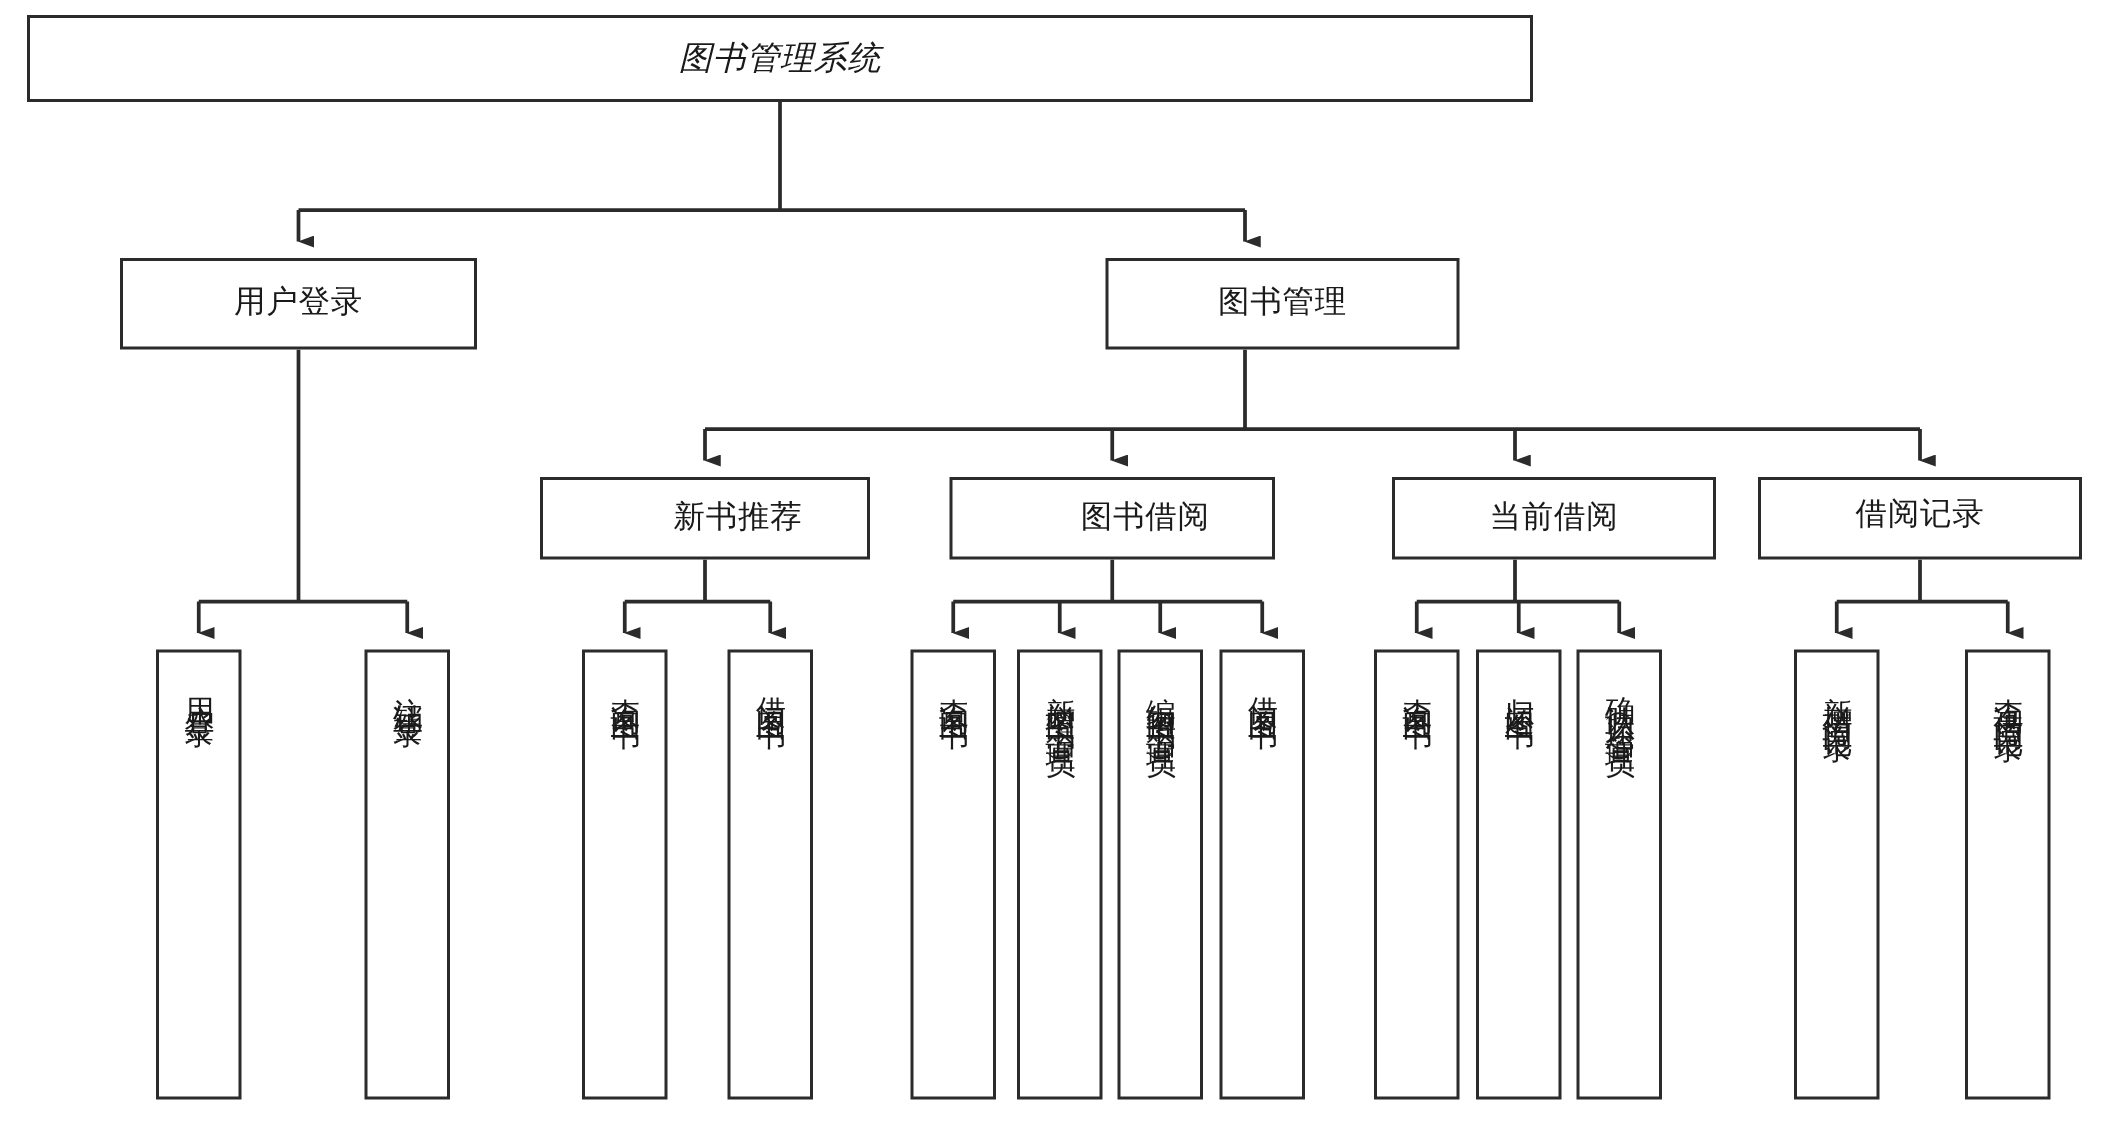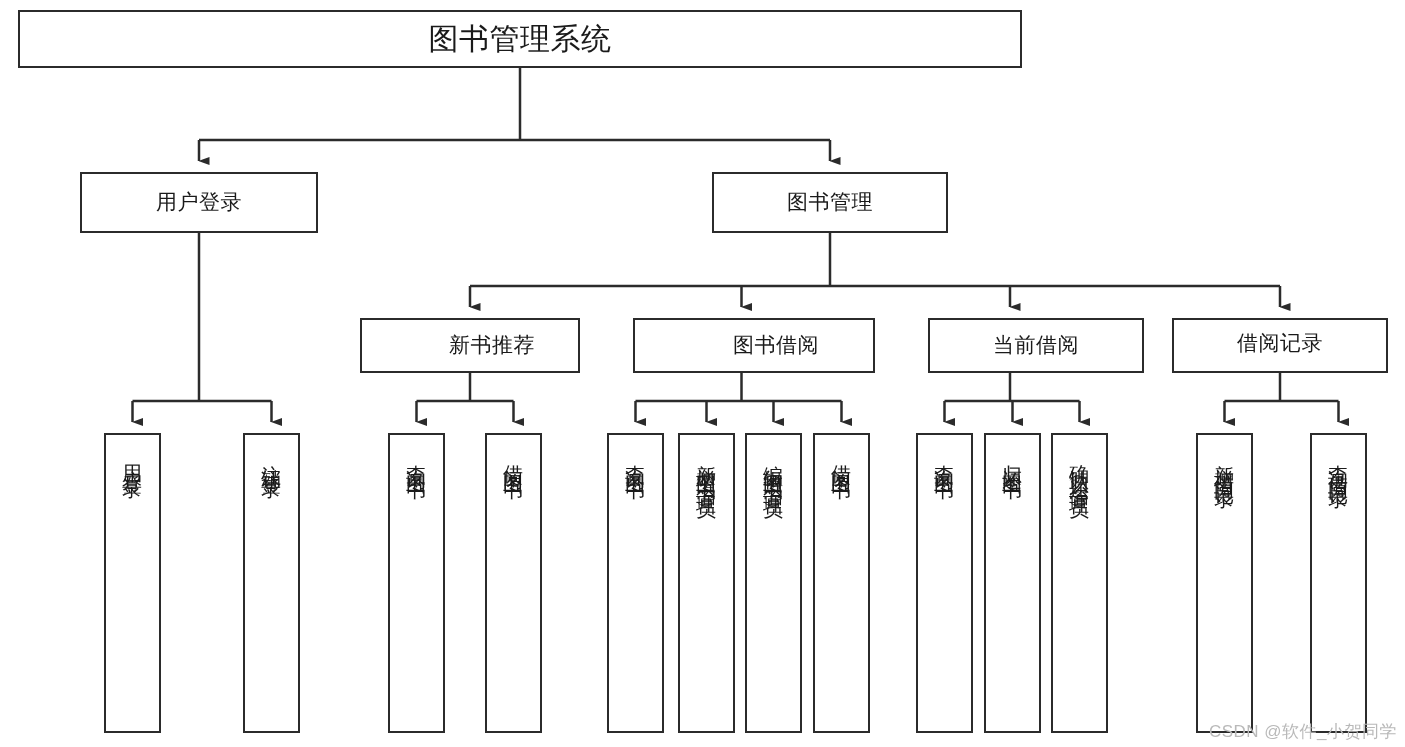--- a/index.html
+++ b/index.html
@@ -41,21 +41,22 @@
     text-align: center;
     line-height: 1.28;
     letter-spacing: 0.5px;
   }
   
   .node.horiz .node-label {
     writing-mode: horizontal-tb;
     font-size: 21px;
   }
   .node.root .node-label {
-    font-size: 30px;
+    font-size: 22px;
+    font-style: italic;
   }
   
   .node.vert {
     align-items: flex-start;
     justify-content: center;
     padding-top: 14px;
   }
   .node.vert .node-label {
     writing-mode: vertical-rl;
     text-orientation: upright;
@@ -122,27 +123,27 @@
       </g>
   </svg>
 
   <div id="nodes">
       <div class="node horiz root" style="left: 18px; top: 10px; width: 1004px; height: 58px;">
         <span class="node-label">图书管理系统</span>
       </div>
       <div class="node horiz" style="left: 80px; top: 172px; width: 238px; height: 61px;">
         <span class="node-label">用户登录</span>
       </div>
-      <div class="node horiz" style="left: 712px; top: 172px; width: 236px; height: 61px;">
+      <div class="node horiz" style="left: 737px; top: 172px; width: 236px; height: 61px;">
         <span class="node-label">图书管理</span>
       </div>
       <div class="node horiz" style="left: 360px; top: 318px; width: 220px; height: 55px; padding-left: 44px;">
         <span class="node-label">新书推荐</span>
       </div>
-      <div class="node horiz" style="left: 633px; top: 318px; width: 242px; height: 55px; padding-left: 44px;">
+      <div class="node horiz" style="left: 633px; top: 318px; width: 217px; height: 55px; padding-left: 44px;">
         <span class="node-label">图书借阅</span>
       </div>
       <div class="node horiz" style="left: 902px; top: 318px; width: 216px; height: 55px; margin-left: 26px;">
         <span class="node-label">当前借阅</span>
       </div>
       <div class="node horiz" style="left: 1172px; top: 318px; width: 216px; height: 55px; font-family: Liberation Mono, monospace;">
         <span class="node-label">借阅记录</span>
       </div>
       <div class="node vert" style="left: 104px; top: 433px; width: 57px; height: 300px;">
         <span class="node-label">用户登录</span>
@@ -178,14 +179,13 @@
         <span class="node-label">确认归还（管理员）</span>
       </div>
       <div class="node vert" style="left: 1196px; top: 433px; width: 57px; height: 300px;">
         <span class="node-label">新增借阅记录</span>
       </div>
       <div class="node vert" style="left: 1310px; top: 433px; width: 57px; height: 300px;">
         <span class="node-label">查询借阅记录</span>
       </div>
     </div>
 
-  <div id="watermark">CSDN @软件_小贺同学</div>
 </div>
 
 </body></html>

